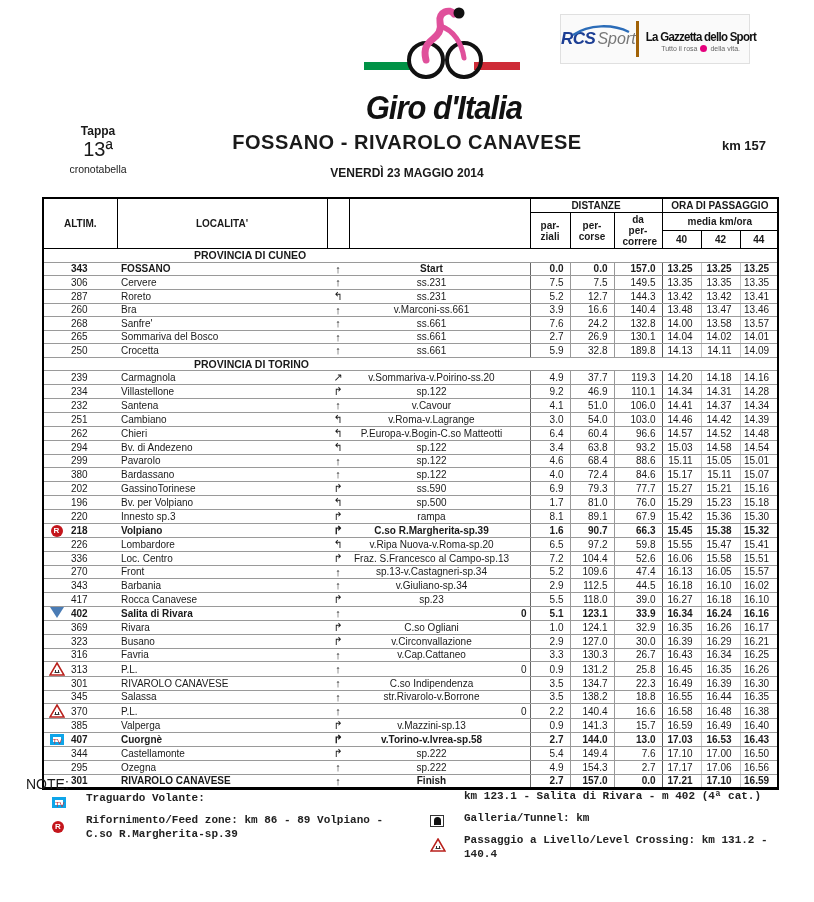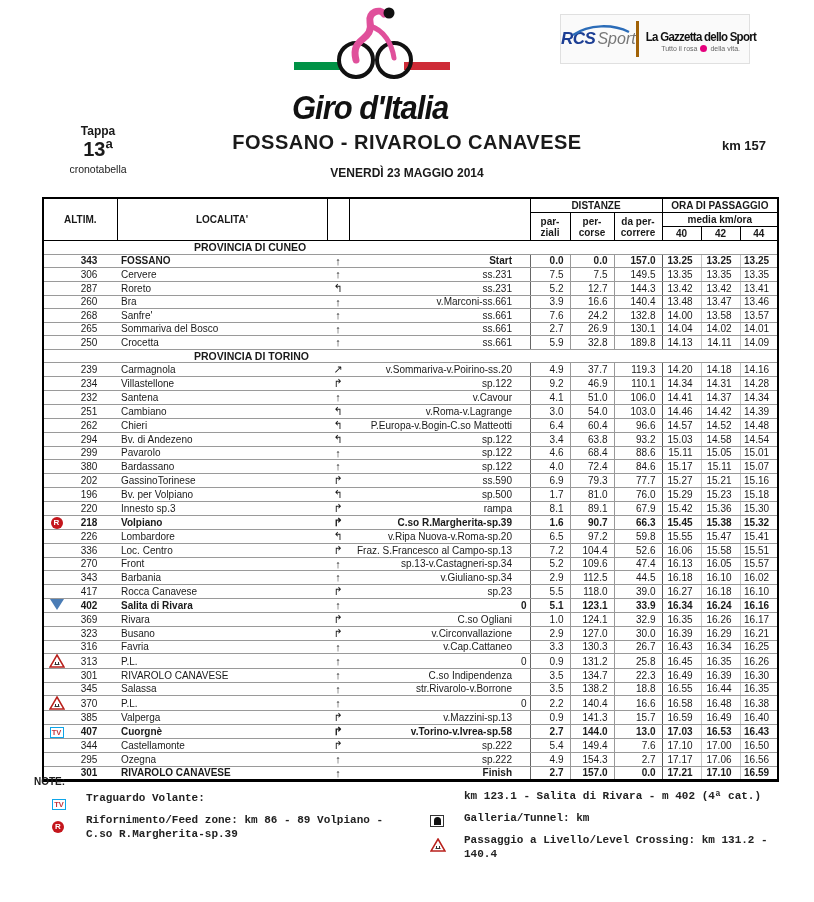--- a/index.html
+++ b/index.html
@@ -1,85 +1,85 @@
 <!DOCTYPE html>
 <html><head>
 <meta charset="utf-8">
 <style>
   * { margin:0; padding:0; box-sizing:border-box; }
   html,body { background:#fff; }
   body { font-family:"Liberation Sans", sans-serif; color:#1a1a1a; }
   .page { position:relative; width:814px; height:902px; background:#fff; overflow:hidden; }
 
   
-  .giro-logo { position:absolute; top:6px; left:50%; transform:translateX(-50%); width:230px; text-align:left; }
+  .giro-logo { position:absolute; top:6px; left:50%; transform:translateX(-50%); width:230px; text-align:right; }
   .giro-text { font-size:31px; font-weight:bold; font-style:italic; letter-spacing:-1px; color:#111;
                transform:scaleY(1.08); display:inline-block; }
   .rcs-box { position:absolute; top:14px; left:560px; width:190px; height:50px; background:#fafafa;
              border:1px solid #e0e0e0; display:flex; align-items:center; }
   .rcs-left { width:82px; text-align:center; border-right:3px solid #a16207; height:36px;
               display:flex; align-items:center; justify-content:center; position:relative; }
   .rcs-word { font-weight:bold; font-style:italic; font-size:17px; color:#1c3e94; letter-spacing:-0.5px; }
   .rcs-sport { font-size:16px; color:#777; margin-left:2px; font-style:italic; }
   .rcs-swoosh { position:absolute; top:3px; left:10px; }
   .gaz-right { flex:1; text-align:center; padding:2px 2px; }
   .gaz-title { font-weight:bold; font-size:12.5px; color:#111; letter-spacing:-0.8px;
                transform:scaleX(0.92); display:inline-block; white-space:nowrap; }
   .gaz-tag { font-size:7px; color:#666; display:flex; align-items:center; justify-content:center; gap:3px; }
   .pink-dot { width:7px; height:7px; border-radius:50%; background:#e5007d; display:inline-block; }
 
   
   .tappa { position:absolute; left:48px; top:124px; width:100px; text-align:center; }
   .tappa-l1 { font-size:12px; font-weight:bold; }
-  .tappa-l2 { font-size:20px; font-weight:bold; line-height:1.1; }
+  .tappa-l2 { font-size:20px; font-weight:normal; line-height:1.1; }
   .tappa-l3 { font-size:10.5px; margin-top:3px; }
   .race-title { position:absolute; top:131px; left:0; width:100%; text-align:center;
                 font-size:20px; font-weight:bold; letter-spacing:0.5px; }
   .race-date { position:absolute; top:166px; left:0; width:100%; text-align:center;
                font-size:12px; font-weight:bold; }
   .race-km { position:absolute; top:138px; right:48px; font-size:13px; font-weight:bold; }
 
   
   table.timetable { position:absolute; top:197px; left:42px; width:735px; border-collapse:collapse;
                     border:2px solid #000; table-layout:fixed; }
-  .timetable th { font-size:10px; font-weight:bold; border:1px solid #000; padding:1px 2px; text-align:center; }
+  .timetable th { font-size:10px; font-weight:bold; border:1px solid #000; padding:1px 8px; text-align:center; }
   .timetable th.pre { white-space:pre-line; line-height:1.1; }
   .timetable thead tr:first-child th { border-top:2px solid #000; }
   .timetable td { font-size:10px; height:13.5px; padding:0 2px; border-bottom:1px solid #9a9a9a;
                   overflow:hidden; white-space:nowrap; }
   .timetable tr.bold td { font-weight:bold; }
   .timetable tr.section td { font-weight:bold; font-size:10.5px; padding-left:150px; border-bottom:1px solid #9a9a9a; }
   td.c-marker { text-align:center; }
-  td.c-altim { text-align:center; padding-right:10px; }
+  td.c-altim { text-align:left; padding-right:10px; }
   td.c-name { text-align:left; padding-left:4px; }
   td.c-dir { text-align:center; font-size:11px; }
-  td.c-desc { text-align:right; }
+  td.c-desc { text-align:center; }
   td.c-extra { text-align:right; border-right:1px solid #666; padding-right:3px; }
   td.c-parz, td.c-perc, td.c-rem { text-align:right; padding-right:6px; }
   td.c-parz, td.c-perc { border-right:1px solid #999; }
   td.c-rem { border-right:1px solid #555; }
   td.c-t40, td.c-t42 { border-right:1px solid #c2c2c2; }
   td.c-t40, td.c-t42, td.c-t44 { text-align:right; padding-right:8px; }
   .timetable tbody tr:last-child td { border-bottom:3px solid #000; }
 
   
   .icon-r { display:inline-block; width:12px; height:12px; border-radius:50%; background:#c4161c;
             color:#fff; font-size:8px; font-weight:bold; line-height:12px; text-align:center; }
-  .icon-tv { display:inline-block; width:14px; height:11px; border:1px solid #0ea5e9;
-             color:#c4343c; font-size:7.5px; font-weight:bold; line-height:10px; text-align:center; }
+  .icon-tv { display:inline-block; width:14px; height:11px; border:3px solid #0ea5e9;
+             color:#c4343c; font-size:7.5px; font-weight:normal; line-height:10px; text-align:center; }
   .icon-gpm { display:inline-block; width:0; height:0; border-left:7px solid transparent;
               border-right:7px solid transparent; border-top:11px solid #4a7cb5; }
   .icon-tunnel { display:inline-block; width:14px; height:12px; border:1px solid #333; background:#fff;
                  position:relative; }
   .icon-tunnel::after { content:""; position:absolute; left:3px; bottom:1px; width:7px; height:8px;
                         background:#111; border-radius:4px 4px 0 0; }
   svg.icon-pl { display:inline-block; vertical-align:middle; }
 
   
-  .note-label { position:absolute; left:34px; top:776px; font-size:10px; font-weight:bold; }
+  .note-label { position:absolute; left:26px; top:776px; font-size:14px; font-weight:normal; }
   .notes-left { position:absolute; left:52px; top:792px; width:360px; }
   .notes-right { position:absolute; left:430px; top:790px; width:370px; }
   .note-line { display:flex; align-items:flex-start; min-height:22px; }
   .note-ic { width:34px; flex:none; padding-top:1px; }
   .note-tx { font-size:11px; font-weight:bold; color:#222; line-height:1.25;font-family:Liberation Mono, monospace; }
 </style>
 </head>
 <body>
 
 <div class="page">

